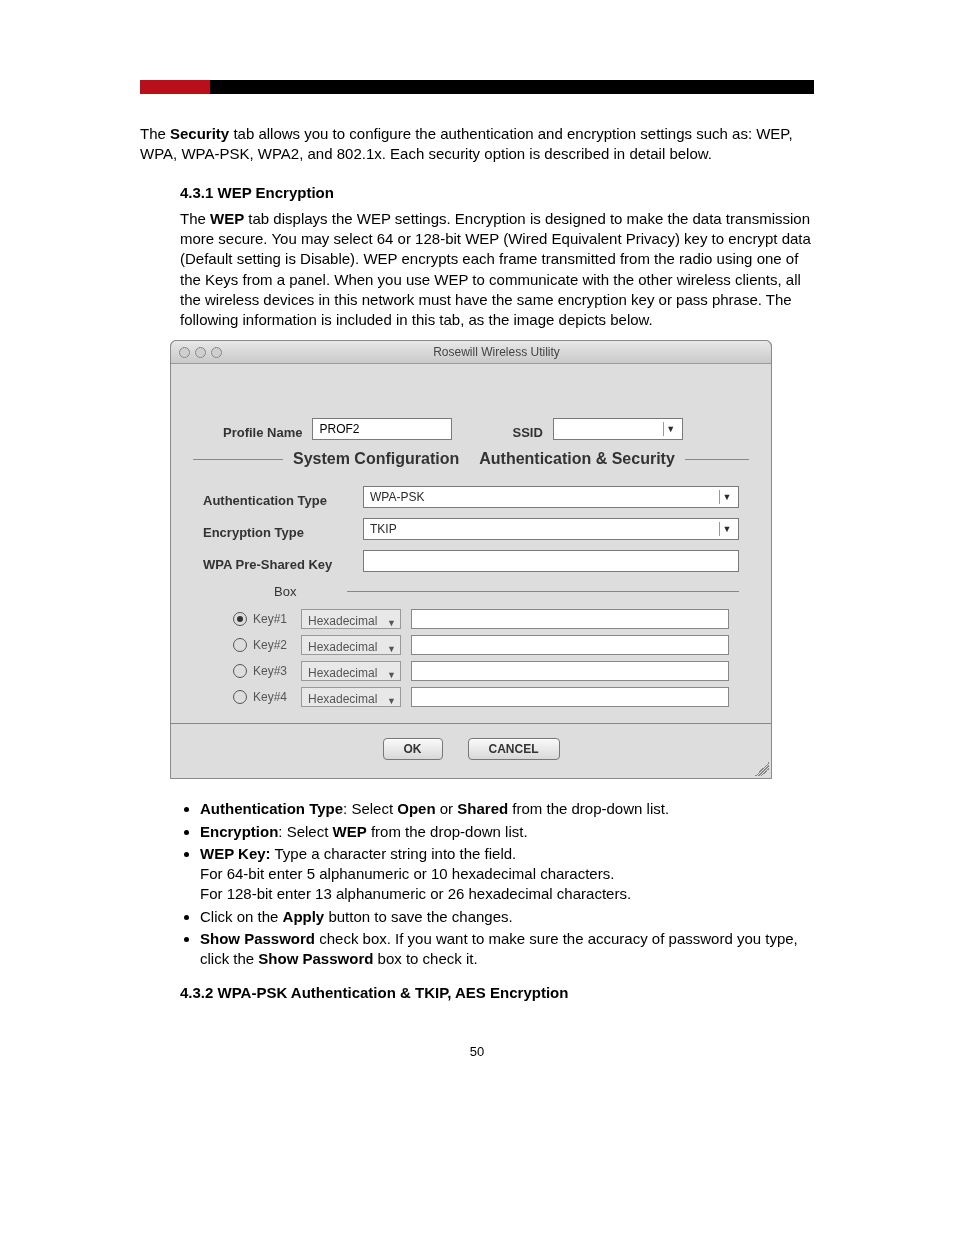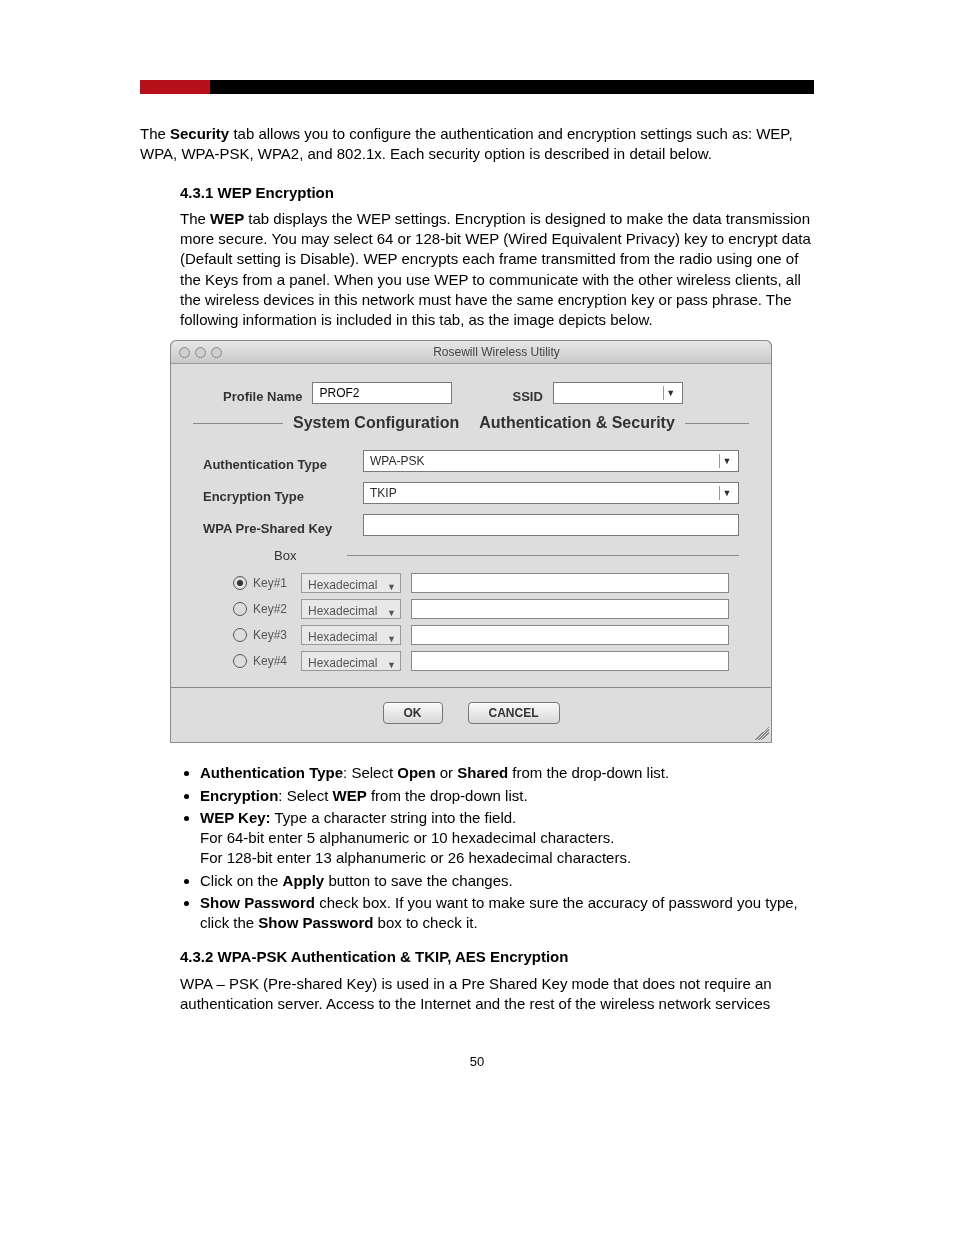--- a/index.html
+++ b/index.html
@@ -157,21 +157,21 @@
         <div class="traffic">
           <span></span>
           <span></span>
           <span></span>
         </div>
         <div class="title">Rosewill Wireless Utility</div>
       </div>
       <div class="app-body">
         <div class="row">
           <span class="lbl" style="margin-left:30px;">Profile Name</span>
-          <input class="field" style="width: 140px;" value="PROF2">
+          <input class="field" style="width: 140px; margin-top: 36px;" value="PROF2">
           <span class="lbl" style="margin-left:60px;">SSID</span>
           <div class="dropdown" style="width:130px;">
             <span></span>
             <span class="arrow">▼</span>
           </div>
         </div>
 
         <div class="tabs-line">
           <div class="hr" style="flex:0 0 90px;"></div>
           <div class="tab">System Configuration</div>
@@ -258,17 +258,16 @@
   <ul class="bullets">
     <li><span class="bold">Authentication Type</span><span>: Select </span><span class="bold">Open</span><span> or </span><span class="bold">Shared</span><span> from the drop-down list.</span></li>
     <li><span class="bold">Encryption</span><span>: Select </span><span class="bold">WEP</span><span> from the drop-down list.</span></li>
     <li><span class="bold">WEP Key:</span><span> Type a character string into the field.</span><br><span>For 64-bit enter 5 alphanumeric or 10 hexadecimal characters.</span><br><span>For 128-bit enter 13 alphanumeric or 26 hexadecimal characters.</span></li>
     <li><span>Click on the </span><span class="bold">Apply</span><span> button to save the changes.</span></li>
     <li><span class="bold">Show Password</span><span> check box. If you want to make sure the accuracy of password you type, click the </span><span class="bold">Show Password</span><span> box to check it.</span></li>
   </ul>
 
   <div class="section-indent">
     <p class="bold">4.3.2 WPA-PSK Authentication &amp; TKIP, AES Encryption</p>
-    <p>WPA – PSK (Pre-shared Key) is used in a Pre Shared Key mode that does not require an authentication server.  Access to the Internet and the rest of the wireless network services</p>
   </div>
 
   <div class="pagenum">50</div>
 </div>
 
 </body></html>

